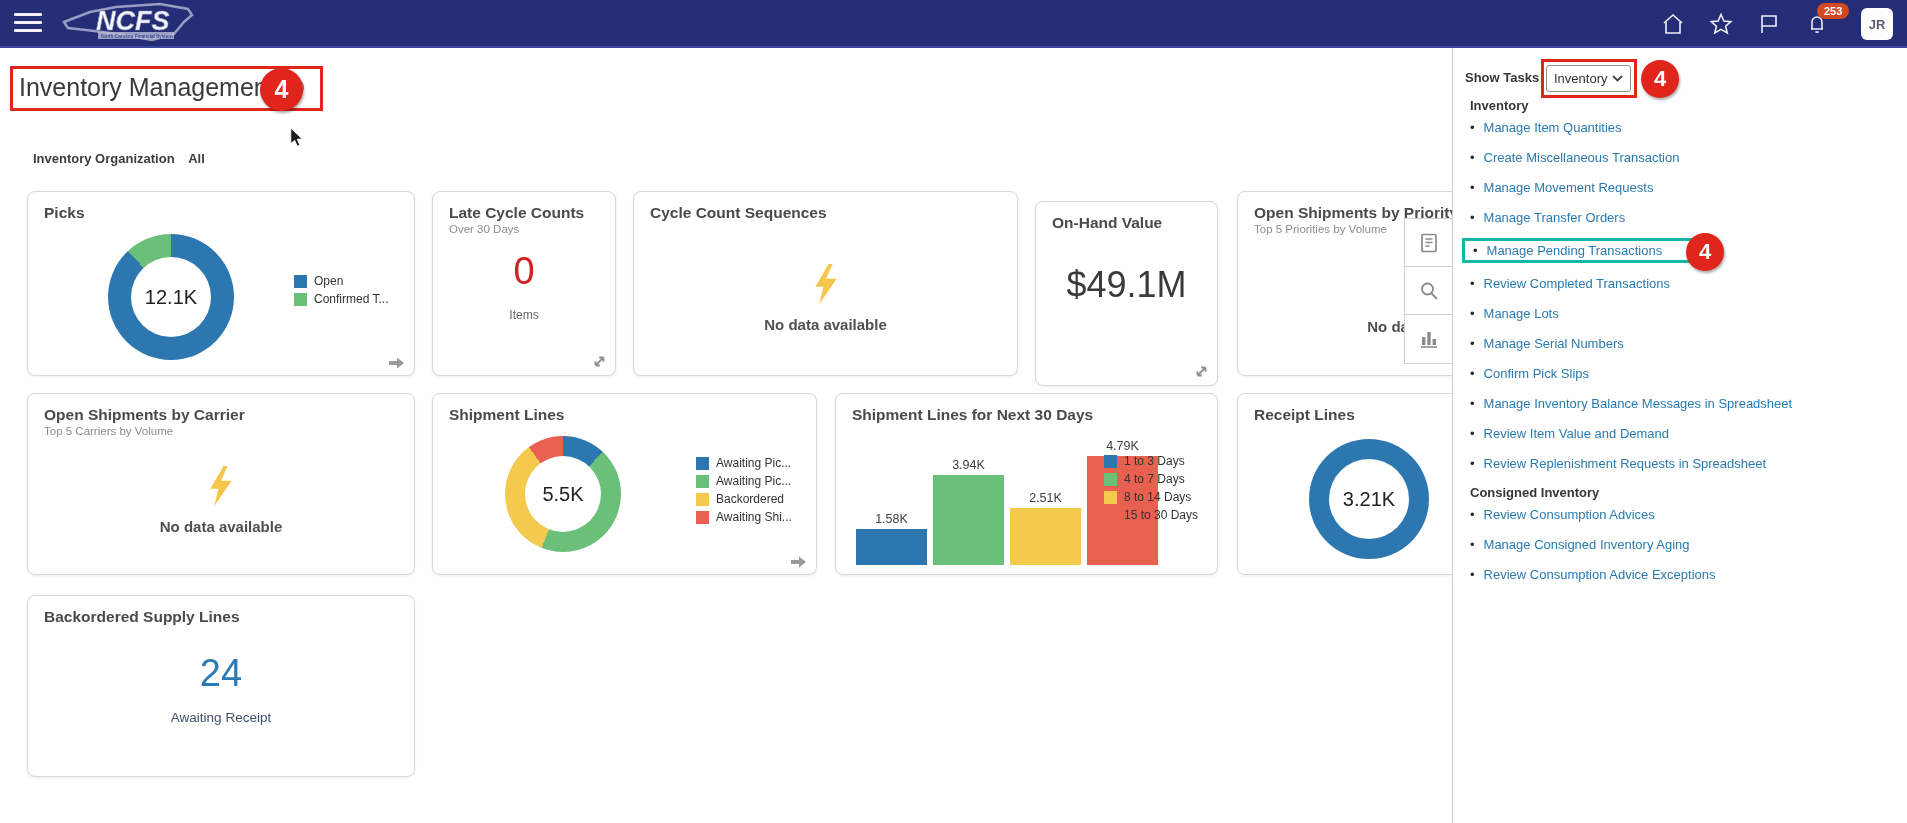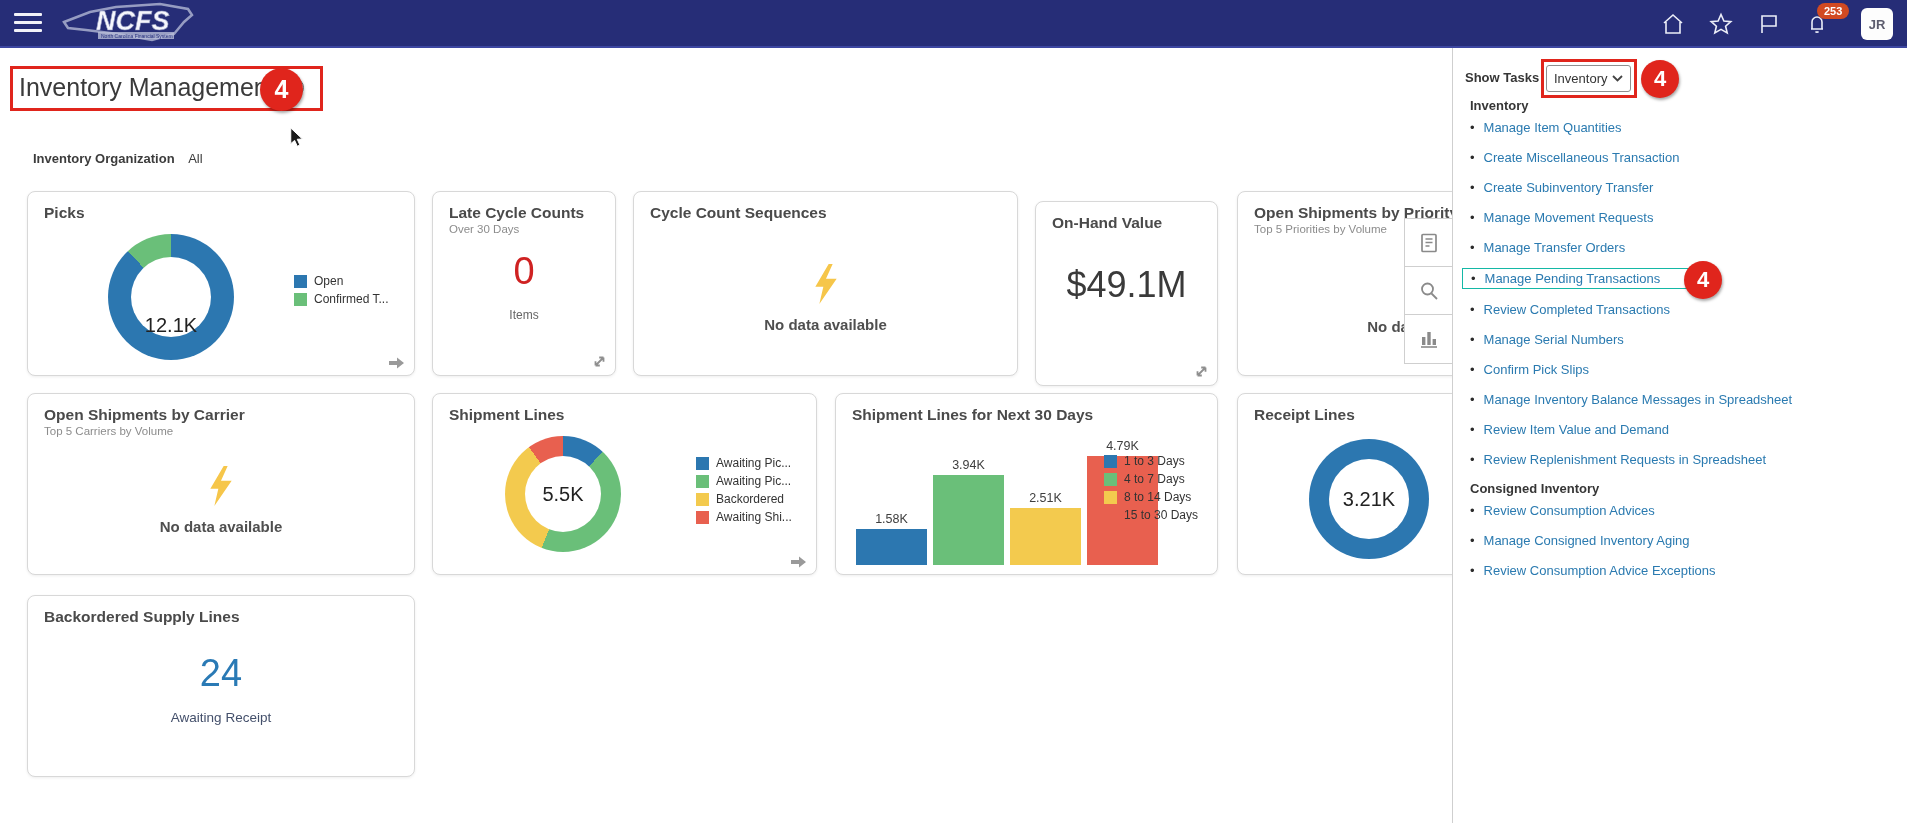--- a/index.html
+++ b/index.html
@@ -38,21 +38,21 @@
   .num-badge { background:#e0251c; border-radius:50%; color:#fff; font-weight:bold;
     display:flex; align-items:center; justify-content:center;
     box-shadow:1px 2px 3px rgba(0,0,0,.35); }
   .badge-title { position:absolute; left:260px; top:20px; width:43px; height:43px; font-size:25px; }
   .badge-dropdown { position:absolute; left:187px; top:12px; width:38px; height:38px; font-size:22px; }
 
   .cursor { position:absolute; left:288px; top:80px; }
 
   .org-row { position:absolute; left:33px; top:103px; font-size:13px; color:#3c3c3c; }
   .org-row .org-label { font-weight:bold; }
-  .org-row .org-value { margin-left:10px; }
+  .org-row .org-value { margin-left:10px;font-weight:bold; }
 
   
   .card { position:absolute; background:#fff; border:1px solid #d8d8d8; border-radius:8px;
     box-shadow:0 1px 3px rgba(0,0,0,.07); overflow:hidden; }
   .card-title { position:absolute; left:16px; top:12px; font-size:15.5px; font-weight:bold;
     color:#4a4a4a; white-space:nowrap; }
   .card-sub { position:absolute; left:16px; top:31px; font-size:11.5px; color:#8c8c8c; white-space:nowrap; }
 
   .c-picks      { left:27px;  top:143px; width:388px; height:185px; }
   .c-late       { left:432px; top:143px; width:184px; height:185px; }
@@ -63,21 +63,21 @@
   .c-shipment   { left:432px; top:345px; width:385px; height:182px; }
   .c-bar30      { left:835px; top:345px; width:383px; height:182px; }
   .c-receipt    { left:1237px;top:345px; width:383px; height:182px; }
   .c-backorder  { left:27px;  top:547px; width:388px; height:182px; }
 
   .donut { position:absolute; border-radius:50%; }
   .donut .hole { position:absolute; background:#fff; border-radius:50%; display:flex;
     align-items:center; justify-content:center; }
   .donut-center { font-size:20px; color:#222; }
   .c-picks .donut { left:80px; top:42px; width:126px; height:126px; }
-  .c-picks .hole { inset:23px;align-items:flex-end; }
+  .c-picks .hole { inset:23px; }
   .c-shipment .donut { left:72px; top:42px; width:116px; height:116px; }
   .c-shipment .hole { inset:20px; }
   .c-receipt .donut { left:71px; top:45px; width:120px; height:120px; }
   .c-receipt .hole { inset:20px; }
 
   .legend { position:absolute; list-style:none; }
   .legend li { display:flex; align-items:center; margin-bottom:4px; }
   .legend .swatch { width:13px; height:13px; margin-right:7px; flex:0 0 13px; }
   .legend .lbl { font-size:12px; color:#333; white-space:nowrap; }
   .c-picks .legend { left:266px; top:82px; }
@@ -125,21 +125,21 @@
   .anno-select { position:absolute; left:87px; top:11px; width:96px; height:39px;
     border:3px solid #e0251c; pointer-events:none; }
 
   .tasks-list { position:absolute; left:16px; top:50px; right:4px; }
   .tasks-heading { font-size:13px; font-weight:bold; color:#363636; margin-bottom:5px; }
   .tasks-ul { list-style:none; margin:3px 0 12px 0; }
   .tasks-ul li { margin-bottom:11px; line-height:14px; position:relative; }
   .task-wrap { display:inline-block; padding:2px 6px 2px 8px; margin-left:-8px; position:relative; }
   .task-bullet { color:#2b2b2b; font-size:13px; margin-right:9px; }
   .task-link { font-size:13px; color:#2a7ab0; text-decoration:none; cursor:pointer; }
-  .task-wrap.hl { border:1px solid #14b8a6; padding-right:40px; }
+  .task-wrap.hl { border:3px solid #14b8a6; padding-right:40px; }
   .badge-task { position:absolute; right:-22px; top:-8px; width:38px; height:38px;
     font-size:22px; z-index:3; }
 </style>
 </head>
 <body>
 
 <div id="screen">
 
   <div class="header">
     <div class="hamburger">
@@ -379,25 +379,25 @@
       </svg>
     </div>
     <div class="anno-select"></div>
     <div class="num-badge badge-dropdown">4</div>
 
     <div class="tasks-list">
         <div class="tasks-heading">Inventory</div>
         <ul class="tasks-ul">
           <li><span class="task-wrap"><span class="task-bullet">•</span><a class="task-link">Manage Item Quantities</a></span></li>
           <li><span class="task-wrap"><span class="task-bullet">•</span><a class="task-link">Create Miscellaneous Transaction</a></span></li>
-          <li><span class="task-wrap"><span class="task-bullet">•</span><a class="task-link">Create Subinventory Transfer</a></span></li>
           <li><span class="task-wrap"><span class="task-bullet">•</span><a class="task-link">Manage Movement Requests</a></span></li>
           <li><span class="task-wrap"><span class="task-bullet">•</span><a class="task-link">Manage Transfer Orders</a></span></li>
           <li><span class="task-wrap hl"><span class="task-bullet">•</span><a class="task-link">Manage Pending Transactions</a><span class="num-badge badge-task">4</span></span></li>
           <li><span class="task-wrap"><span class="task-bullet">•</span><a class="task-link">Review Completed Transactions</a></span></li>
+          <li><span class="task-wrap"><span class="task-bullet">•</span><a class="task-link">Manage Lots</a></span></li>
           <li><span class="task-wrap"><span class="task-bullet">•</span><a class="task-link">Manage Serial Numbers</a></span></li>
           <li><span class="task-wrap"><span class="task-bullet">•</span><a class="task-link">Confirm Pick Slips</a></span></li>
           <li><span class="task-wrap"><span class="task-bullet">•</span><a class="task-link">Manage Inventory Balance Messages in Spreadsheet</a></span></li>
           <li><span class="task-wrap"><span class="task-bullet">•</span><a class="task-link">Review Item Value and Demand</a></span></li>
           <li><span class="task-wrap"><span class="task-bullet">•</span><a class="task-link">Review Replenishment Requests in Spreadsheet</a></span></li>
         </ul>
         <div class="tasks-heading">Consigned Inventory</div>
         <ul class="tasks-ul">
           <li><span class="task-wrap"><span class="task-bullet">•</span><a class="task-link">Review Consumption Advices</a></span></li>
           <li><span class="task-wrap"><span class="task-bullet">•</span><a class="task-link">Manage Consigned Inventory Aging</a></span></li>

